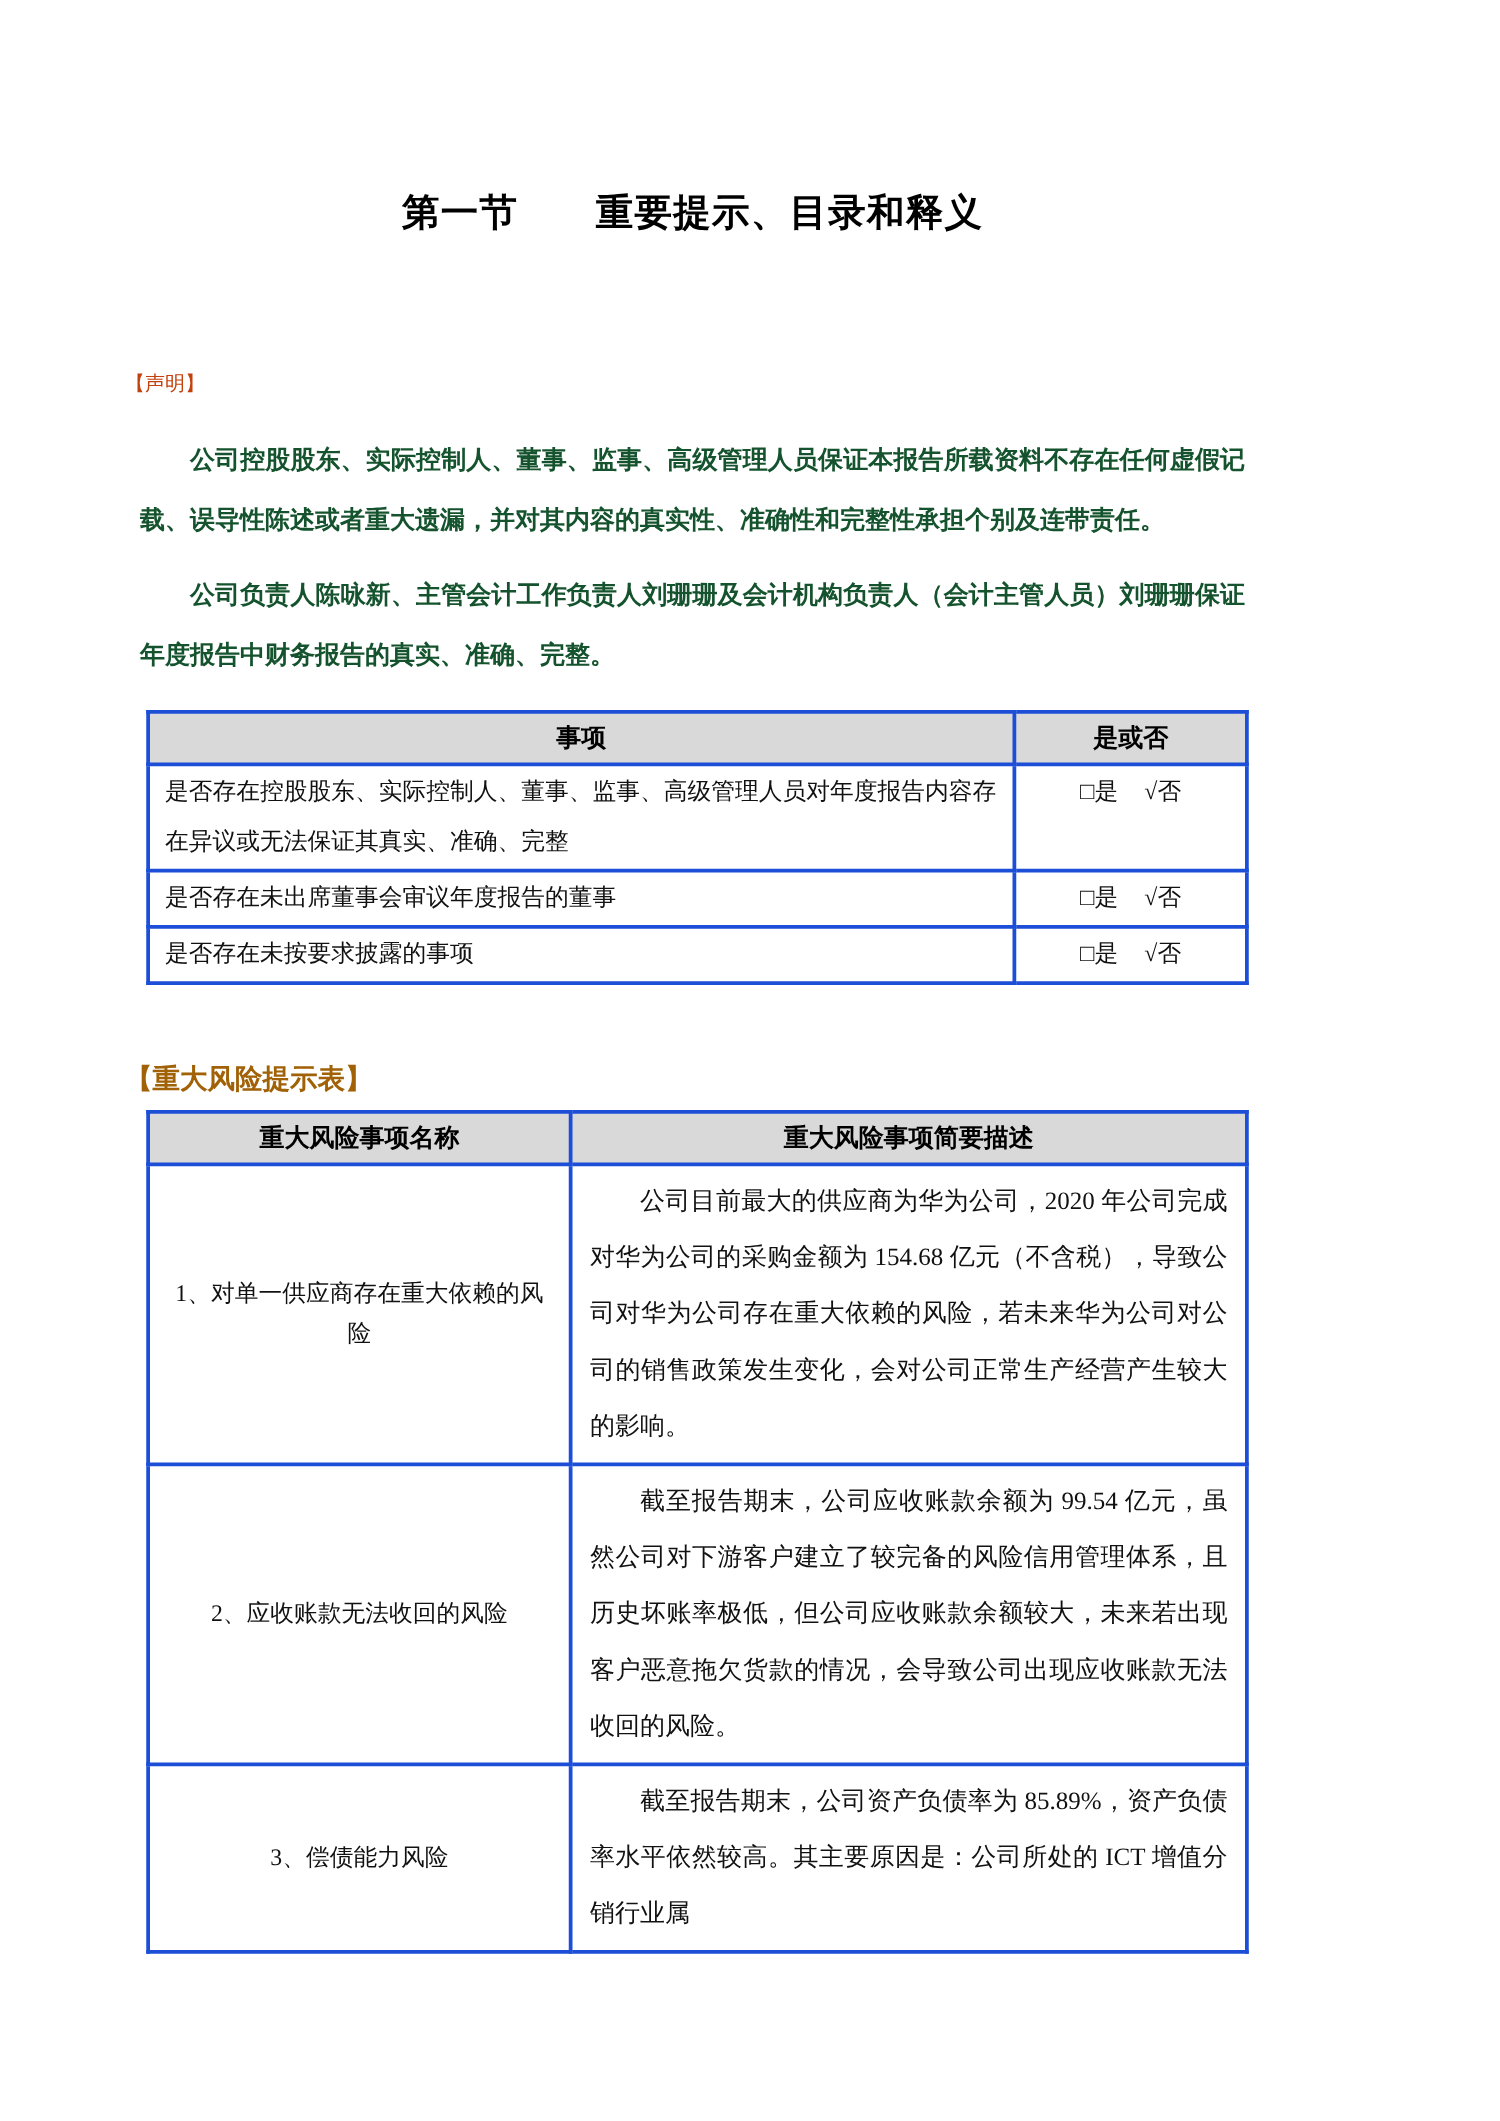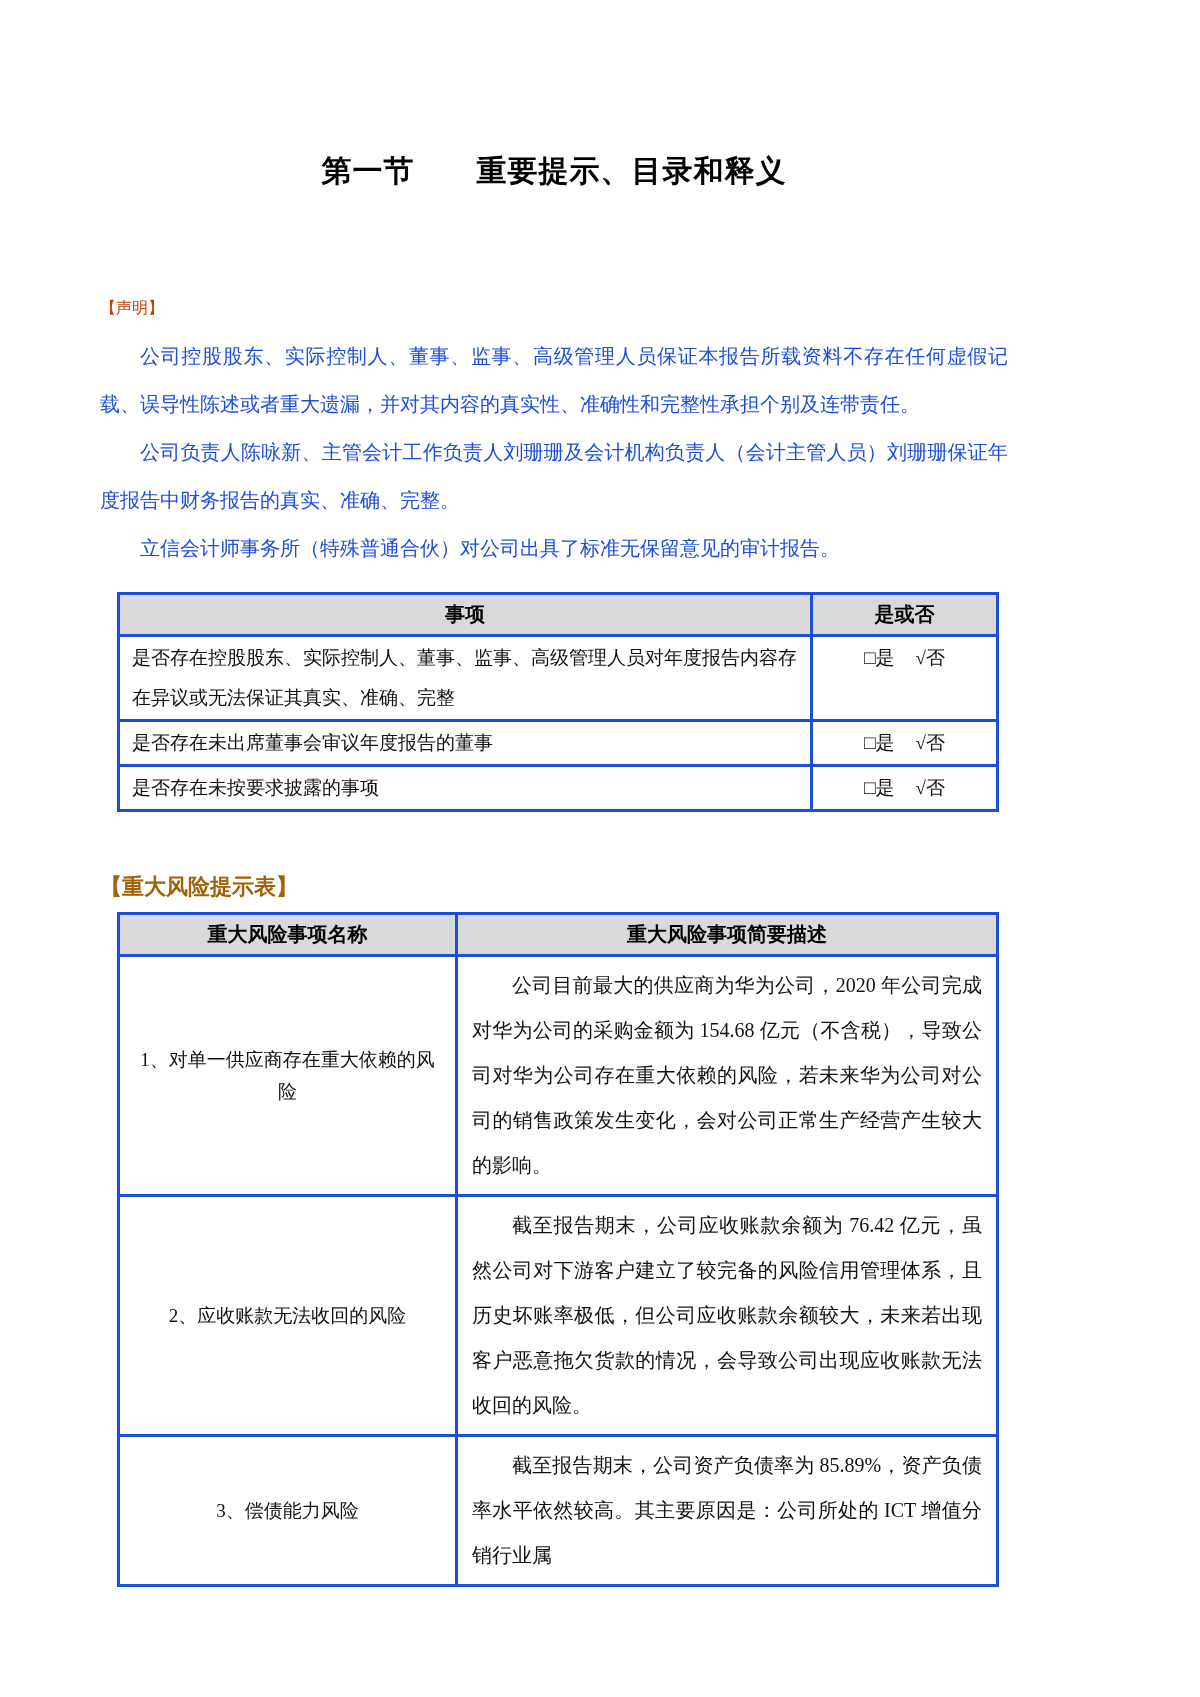--- a/index.html
+++ b/index.html
@@ -23,26 +23,27 @@
     color:#000000;
     letter-spacing:1px;
   }
   .statement-heading {
     margin-top:92px;
     font-size:16px;
     line-height:48px;
     color:#c2410c;
   }
   .para {
-    margin:0;
+    margin:12px;
     font-size:20px;
     line-height:48px;
     text-align:justify;
     text-indent:2em;
-    color:#1d4ed8;
+    color:#14532d;
+    font-weight:bold;
   }
   table.doc-table {
     width:879px;
     margin-left:17px;
     border-collapse:collapse;
     table-layout:fixed;
   }
   table.doc-table th, table.doc-table td {
     border:3px solid #1d4ed8;
   }
@@ -100,21 +101,20 @@
 <body>
 
 <div class="page">
 
   <h1 class="doc-title">第一节　　重要提示、目录和释义</h1>
 
   <div>
     <div class="statement-heading">【声明】</div>
     <p class="para">公司控股股东、实际控制人、董事、监事、高级管理人员保证本报告所载资料不存在任何虚假记载、误导性陈述或者重大遗漏，并对其内容的真实性、准确性和完整性承担个别及连带责任。</p>
     <p class="para">公司负责人陈咏新、主管会计工作负责人刘珊珊及会计机构负责人（会计主管人员）刘珊珊保证年度报告中财务报告的真实、准确、完整。</p>
-    <p class="para">立信会计师事务所（特殊普通合伙）对公司出具了标准无保留意见的审计报告。</p>
   </div>
 
   <table class="doc-table t1">
     <colgroup>
       <col style="width:693px">
       <col style="width:186px">
     </colgroup>
     <thead>
       <tr>
         <th>事项</th>
@@ -150,21 +150,21 @@
         <th>重大风险事项简要描述</th>
       </tr>
     </thead>
     <tbody>
       <tr>
         <td class="risk-name-cell">1、对单一供应商存在重大依赖的风险</td>
         <td class="risk-desc-cell">公司目前最大的供应商为华为公司，2020 年公司完成对华为公司的采购金额为 154.68 亿元（不含税），导致公司对华为公司存在重大依赖的风险，若未来华为公司对公司的销售政策发生变化，会对公司正常生产经营产生较大的影响。</td>
       </tr>
       <tr>
         <td class="risk-name-cell">2、应收账款无法收回的风险</td>
-        <td class="risk-desc-cell">截至报告期末，公司应收账款余额为 76.42 亿元，虽然公司对下游客户建立了较完备的风险信用管理体系，且历史坏账率极低，但公司应收账款余额较大，未来若出现客户恶意拖欠货款的情况，会导致公司出现应收账款无法收回的风险。</td>
+        <td class="risk-desc-cell">截至报告期末，公司应收账款余额为 99.54 亿元，虽然公司对下游客户建立了较完备的风险信用管理体系，且历史坏账率极低，但公司应收账款余额较大，未来若出现客户恶意拖欠货款的情况，会导致公司出现应收账款无法收回的风险。</td>
       </tr>
       <tr>
         <td class="risk-name-cell">3、偿债能力风险</td>
         <td class="risk-desc-cell">截至报告期末，公司资产负债率为 85.89%，资产负债率水平依然较高。其主要原因是：公司所处的 ICT 增值分销行业属</td>
       </tr>
     </tbody>
   </table>
 
 </div>
 

